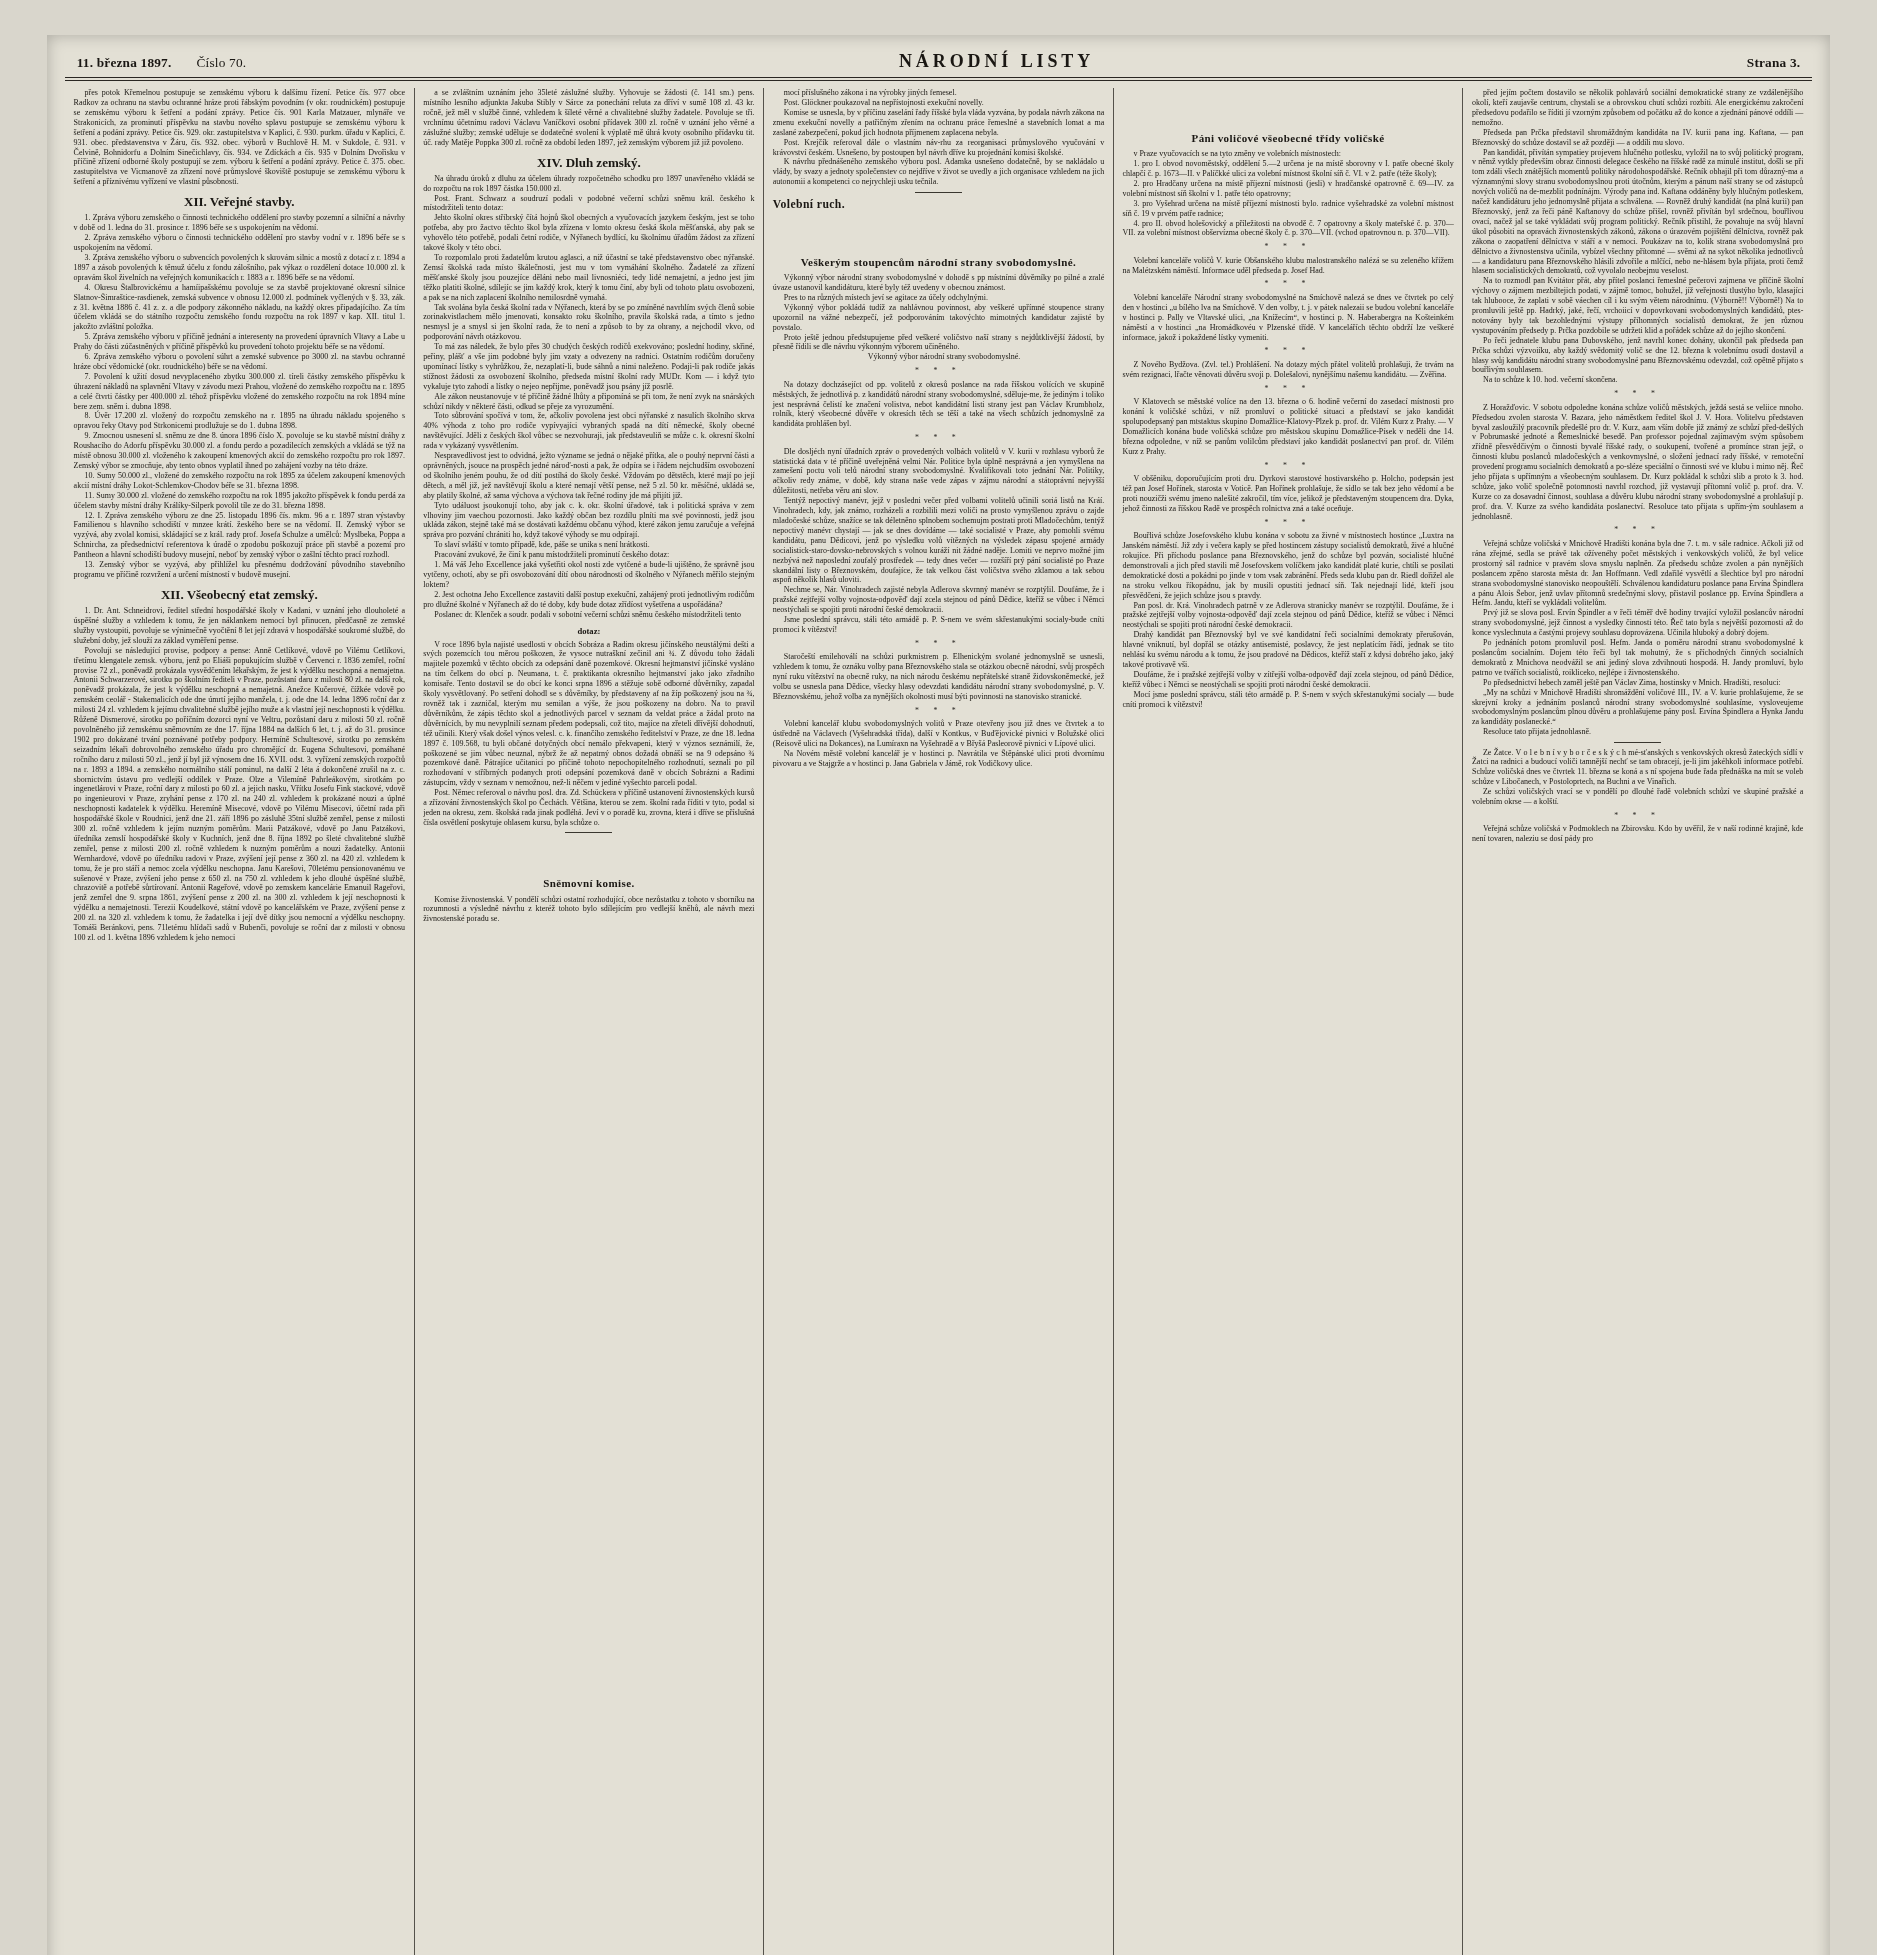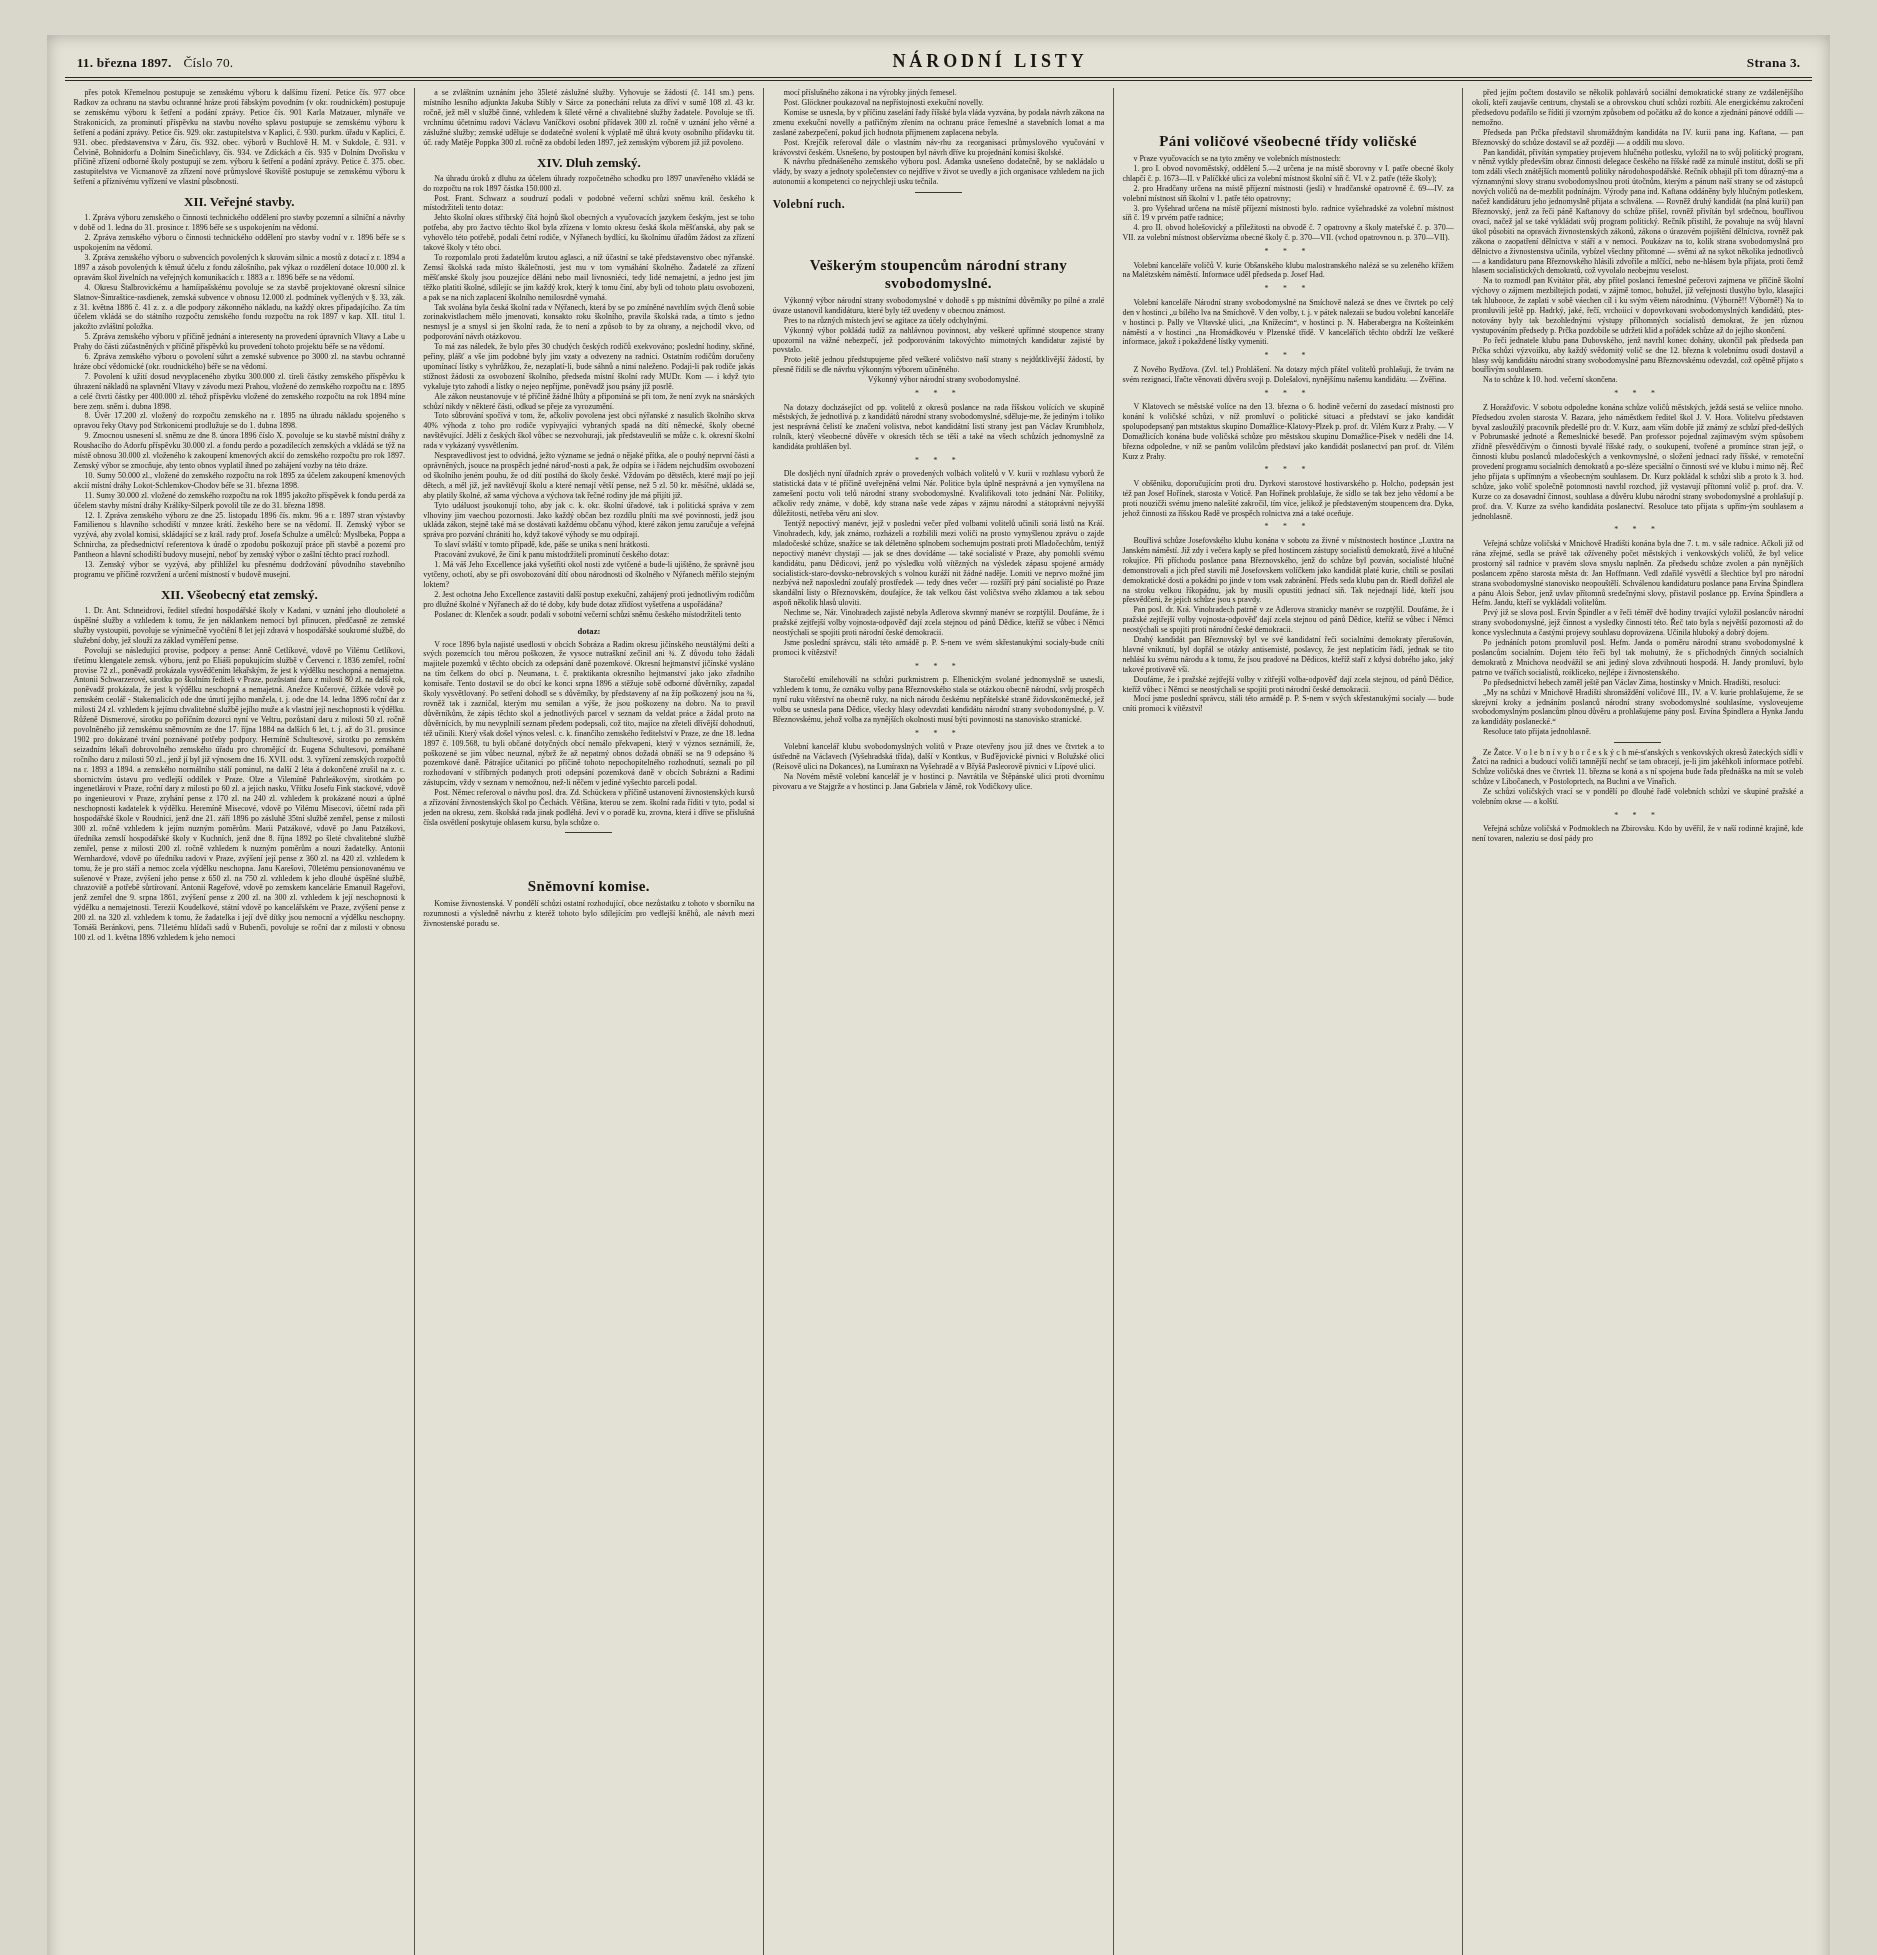--- a/index.html
+++ b/index.html
@@ -31,21 +31,21 @@
   }
   
   .masthead {
     display: flex;
     align-items: baseline;
     justify-content: space-between;
     font-size: 13.3px;
     letter-spacing: 0.2px;
     padding: 0 11.7px 5.5px 11.7px;
   }
-  .masthead-left { display: flex; gap: 12px; }
+  .masthead-left { display: flex; gap: 25px; }
   .masthead .issue-date { font-weight: bold; }
   .masthead .issue-no { }
   .masthead-title {
     font-size: 18px;
     font-weight: bold;
     letter-spacing: 3.9px;
     text-transform: uppercase;
   }
   .masthead .page-no { font-weight: bold; }
   .rule-top {
@@ -77,21 +77,21 @@
     margin: 0;
     text-indent: 11px;
   }
   .headline {
     text-align: center;
     font-weight: bold;
     margin: 8.6px 0 3.9px 0;
     line-height: 1.2;
   }
   .h-mid {
-    font-size: 15px;
+    font-size: 11px;
     letter-spacing: 0.4px;
     margin-top: 44px;
   }
   .h-small {
     font-size: 8.6px;
     font-weight: bold;
     text-align: center;
     margin: 6.3px 0 3.1px 0;
   }
   .h-sec {

